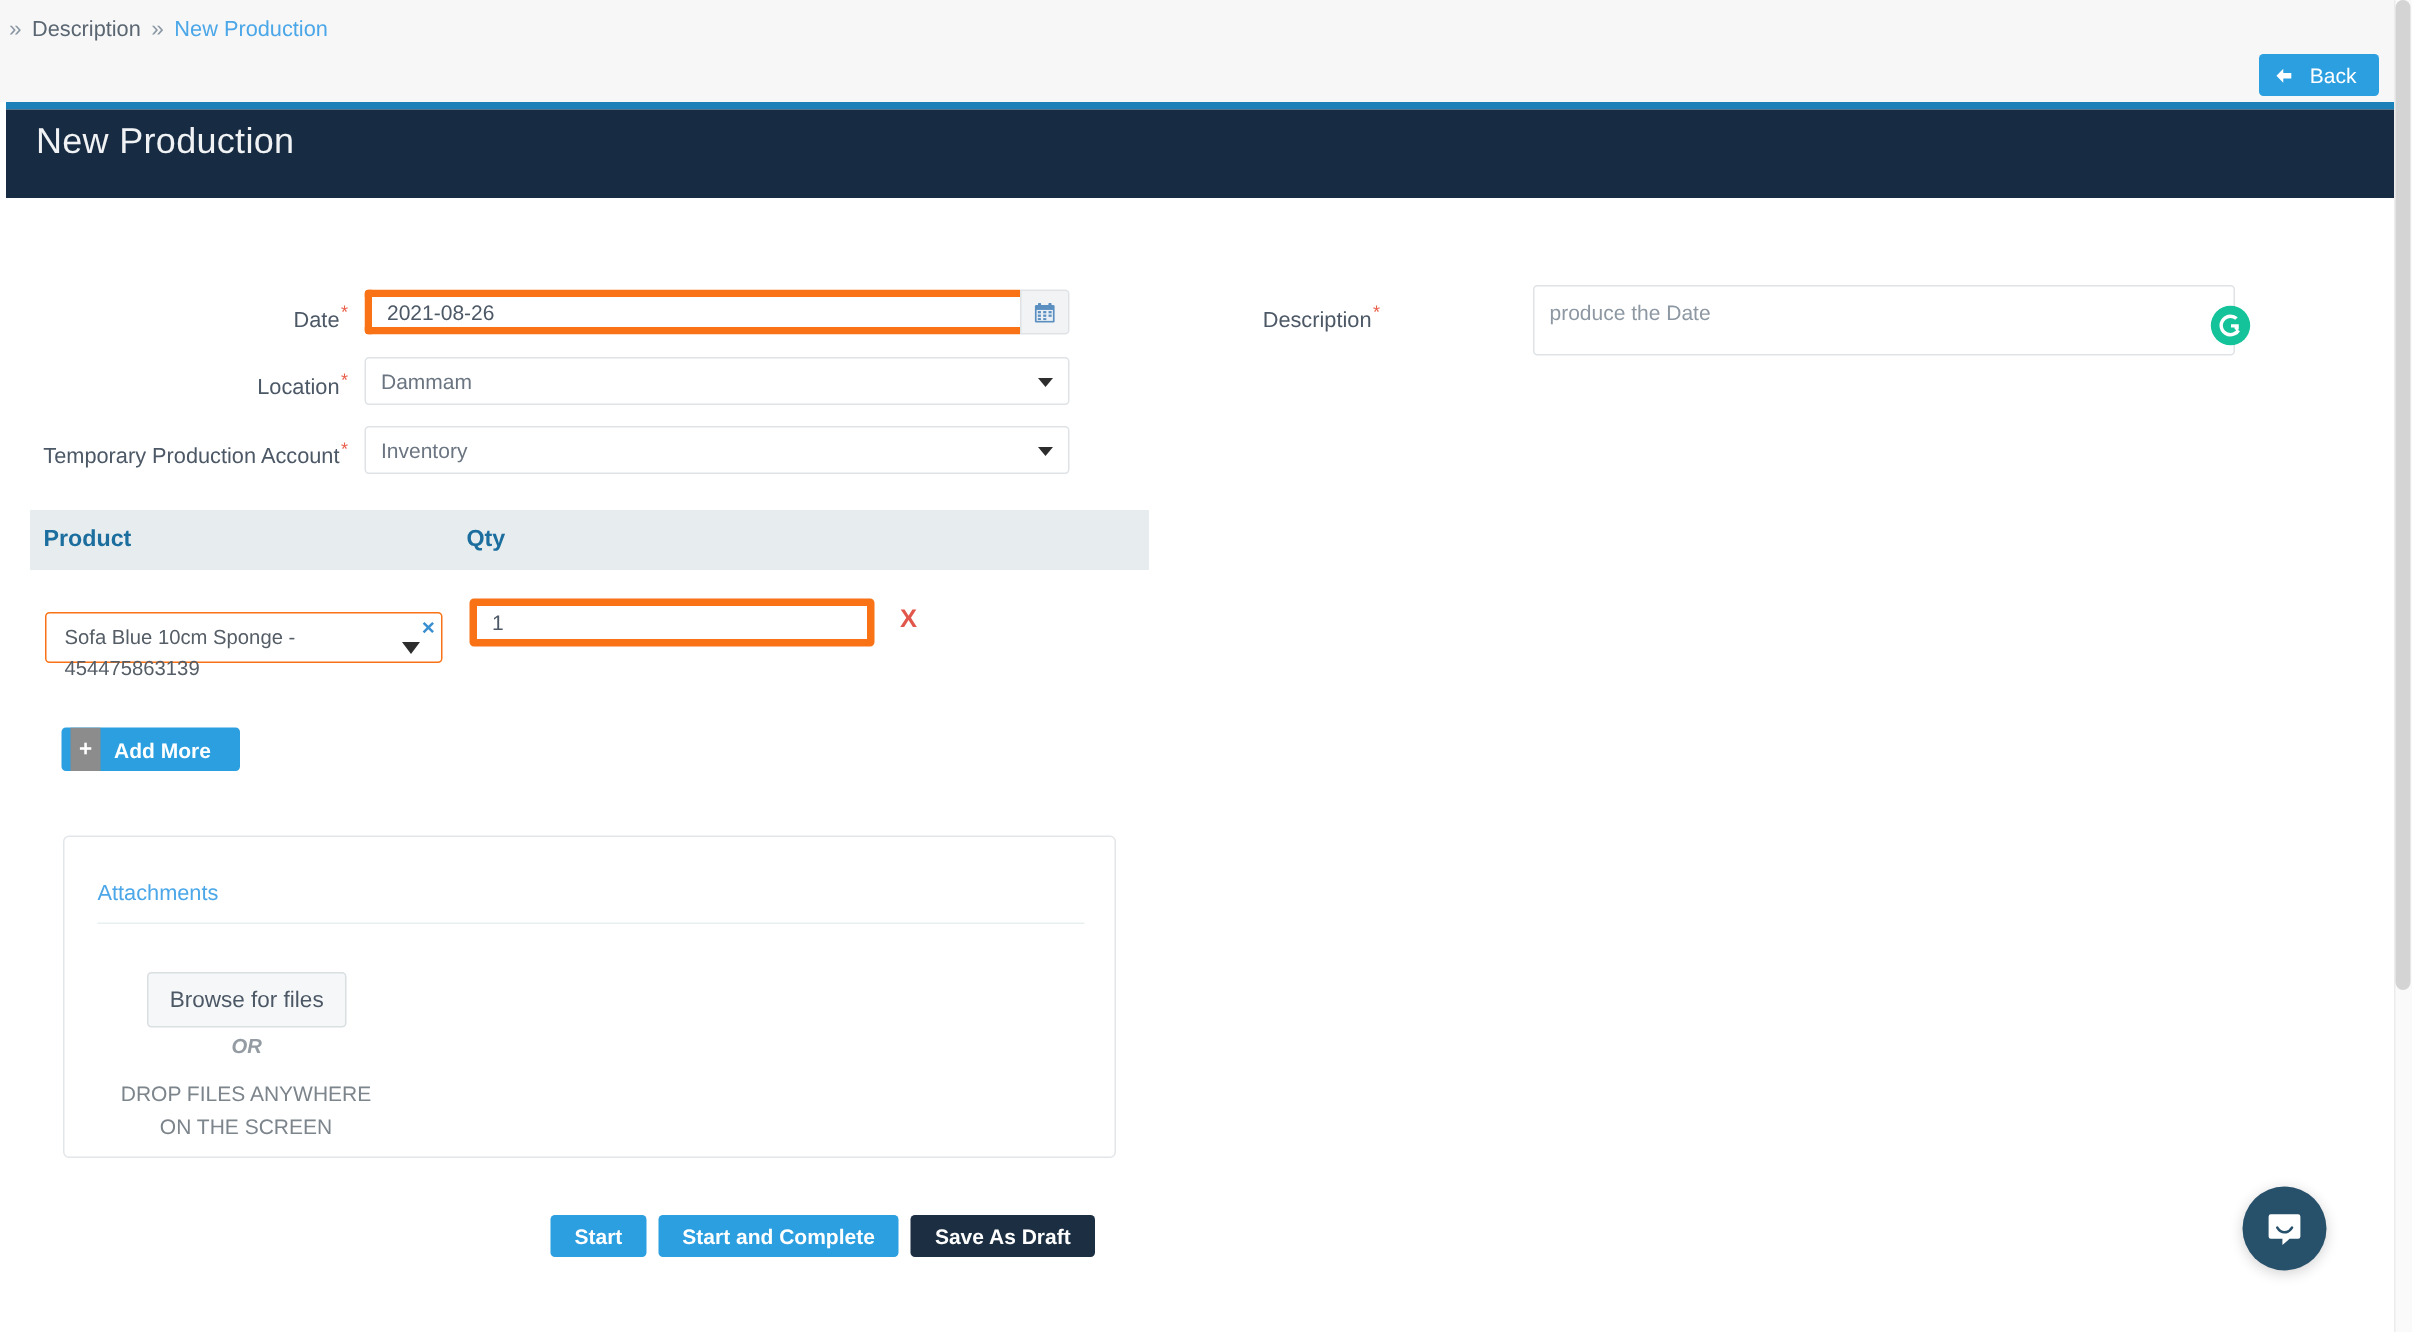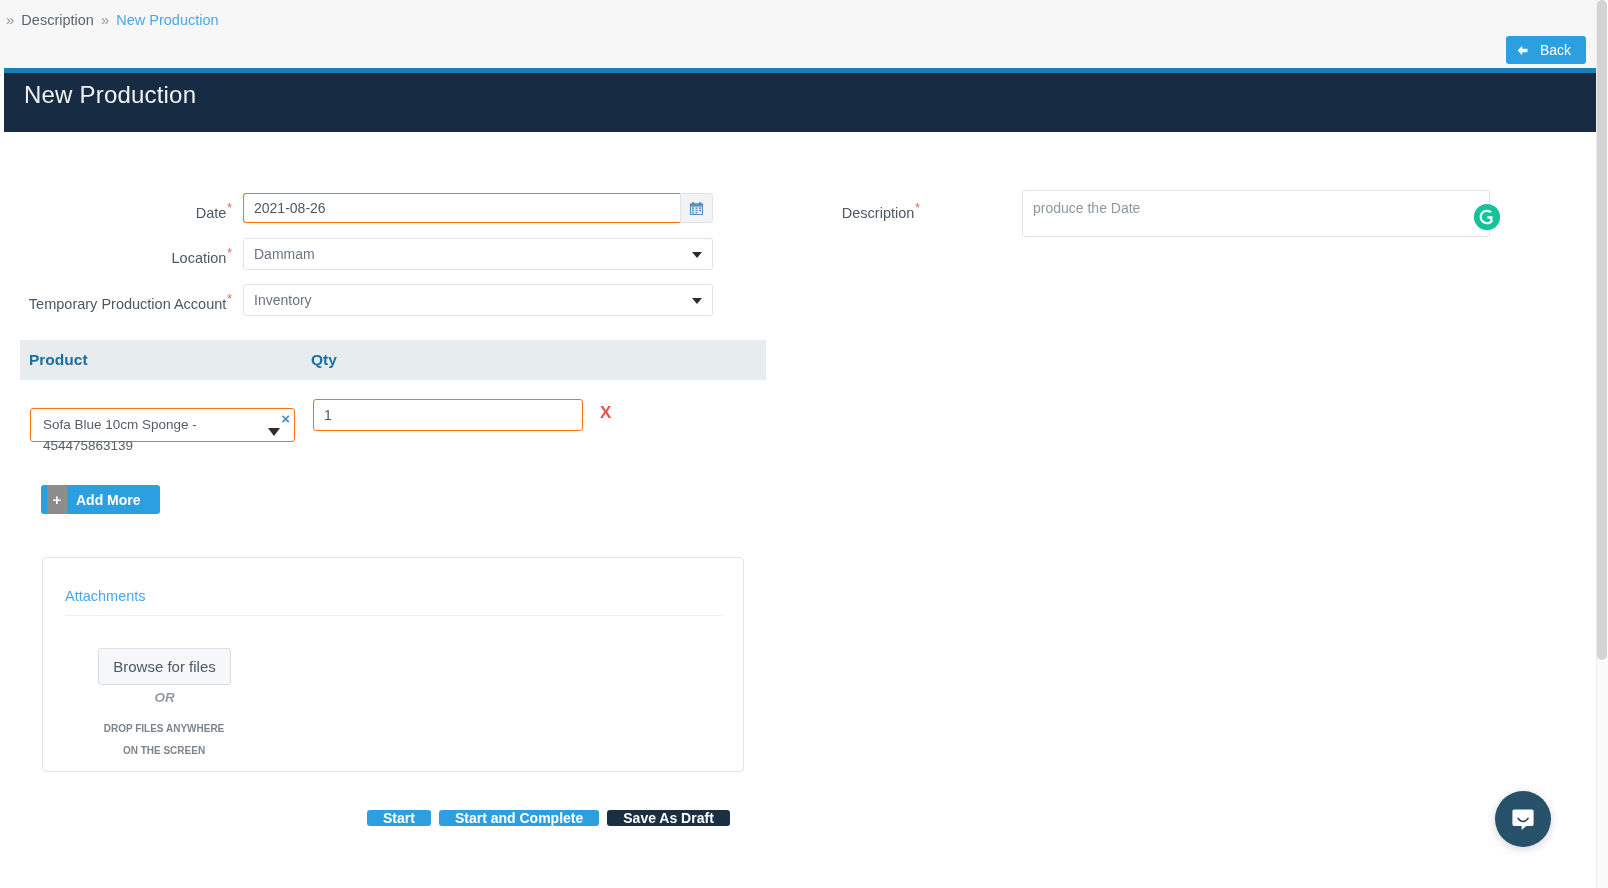--- a/index.html
+++ b/index.html
@@ -76,21 +76,21 @@
   .field-row { position: absolute; display: flex; align-items: flex-start; }
   .field-label {
     font-size: 14.5px; color: #4c5866;
     text-align: right; white-space: nowrap;
     line-height: 30px;
   }
   .req { color: #e8604c; font-size: 12px; vertical-align: super; margin-left: 1px; }
 
   .inp {
     height: 30px;
-    border: 1px solid #f97316;
+    border: 5px solid #f97316;
     border-radius: 3px;
     background: #fff;
     font-size: 14px; color: #4c5866;
     padding: 0 10px;
     font-family: "Liberation Sans", sans-serif;
     outline: none;
   }
   .inp::placeholder { color: #8d98a3; }
 
   
@@ -237,31 +237,31 @@
   }
   .or-text {
     position: absolute; left: 55px; top: 132px;
     width: 133px; text-align: center;
     font-size: 13.5px; font-style: italic; font-weight: bold;
     color: #949ba2;
   }
   .drop-text {
     position: absolute; left: 21px; top: 160px;
     width: 200px; text-align: center;
-    font-size: 10px; font-weight: bold; color: #7d858c;
+    font-size: 14px; font-weight: normal; color: #7d858c;
     line-height: 22px;
   }
 
   
   .footer-btns {
     position: absolute; left: 367px; top: 810px;
     display: flex; gap: 8px;
   }
   .btn {
-    height: 16px;
+    height: 28px;
     border: none; border-radius: 3px;
     font-size: 14px; font-weight: bold;
     color: #fff;
     cursor: pointer;
     padding: 0 16px;
     font-family: "Liberation Sans", sans-serif;
   }
   .btn-blue { background: #2b9fe0; }
   .btn-dark { background: #1c2f42; }
 

